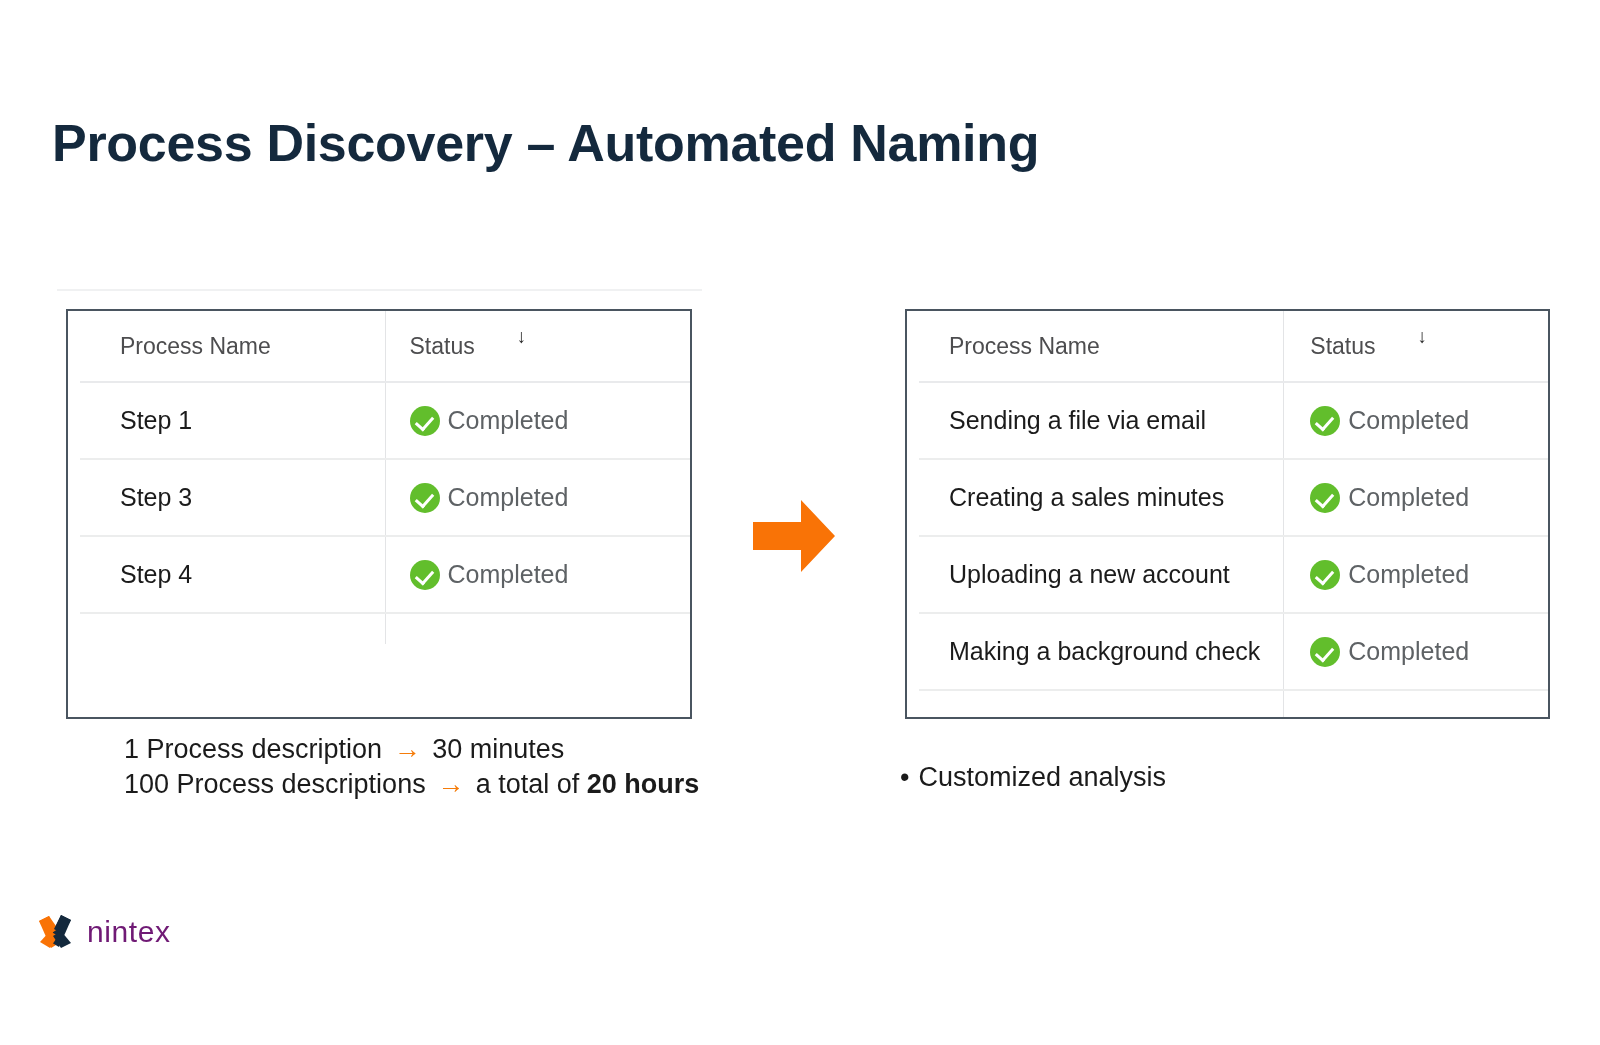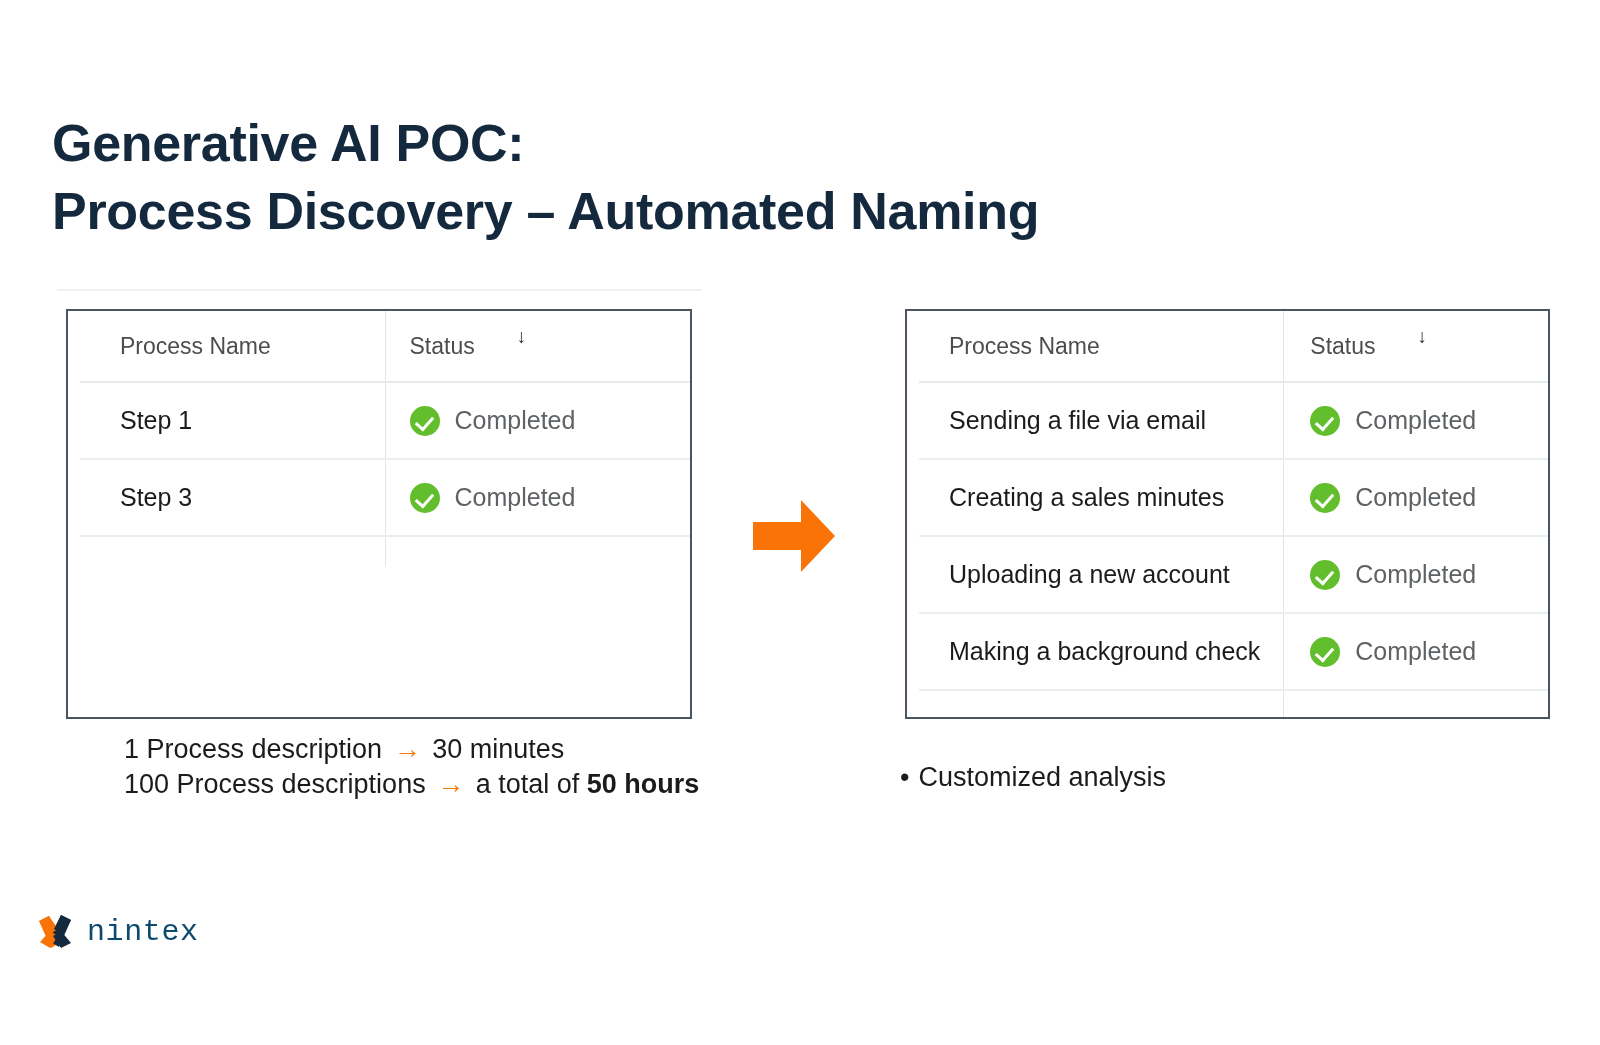--- a/index.html
+++ b/index.html
@@ -92,21 +92,21 @@
     color: #1b1b1b;
     border-bottom: 2px solid #eceded;
   }
   .tbl tbody td.c-name { padding-left: 40px; }
   .tbl tbody td.c-status { padding-left: 24px; border-left: 1px solid #e3e4e6; }
   #table-right .tbl tbody td.c-name { padding-left: 30px; }
   #table-right .tbl tbody td.c-status { padding-left: 26px; }
 
   .tbl tbody tr.filler td { height: 30px; border-bottom: none; }
 
-  .status-cell { display: flex; align-items: center; gap: 15px; }
+  .status-cell { display: flex; align-items: center; gap: 8px; }
   .check-badge {
     width: 30px; height: 30px;
     border-radius: 50%;
     background: #62be2c;
     flex: 0 0 auto;
     position: relative;
   }
   .check-badge::after {
     content: "";
     position: absolute;
@@ -156,30 +156,28 @@
     position: absolute;
     left: 38px;
     top: 915px;
     display: flex;
     align-items: center;
     gap: 13px;
   }
   .logo-mark { width: 36px; height: 34px; }
   .logo-word {
     font-size: 30px;
-    color: #0c4a6e;
+    color: #701a75;
     letter-spacing: 0.6px;
-    font-family: Liberation Mono, monospace;
   }
 </style>
 </head>
 <body>
 
 <div class="slide-title">
-  <span class="line1">Generative AI POC:</span>
   <span class="line2">Process Discovery – Automated Naming</span>
 </div>
 
 <div class="faint-rule"></div>
 
 <div class="table-card" id="table-left">
   <table class="tbl">
     <thead>
       <tr>
         <th class="c-name">
@@ -198,20 +196,29 @@
         <td class="c-name">Step 1</td>
         <td class="c-status">
           <span class="status-cell">
             <span class="check-badge"></span>
             <span class="status-text">Completed</span>
           </span>
         </td>
       </tr>
       <tr>
         <td class="c-name">Step 3</td>
+        <td class="c-status">
+          <span class="status-cell">
+            <span class="check-badge"></span>
+            <span class="status-text">Completed</span>
+          </span>
+        </td>
+      </tr>
+      <tr>
+        <td class="c-name">Step 4</td>
         <td class="c-status">
           <span class="status-cell">
             <span class="check-badge"></span>
             <span class="status-text">Completed</span>
           </span>
         </td>
       </tr>
       <tr class="filler">
         <td class="c-name"></td>
         <td class="c-status"></td>
@@ -292,21 +299,21 @@
 
 <div class="notes-left">
   <div>
     <span>1 Process description</span>
     <span class="arrow-o">→</span>
     <span>30 minutes</span>
   </div>
   <div>
     <span>100 Process descriptions</span>
     <span class="arrow-o">→</span>
-    <span>a total of </span><b>50 hours</b>
+    <span>a total of </span><b>20 hours</b>
   </div>
 </div>
 
 <div class="notes-right">
   <div class="bullet-row">
     <span class="dot">•</span><span>Customized analysis</span>
   </div>
 </div>
 
 <div class="logo">

